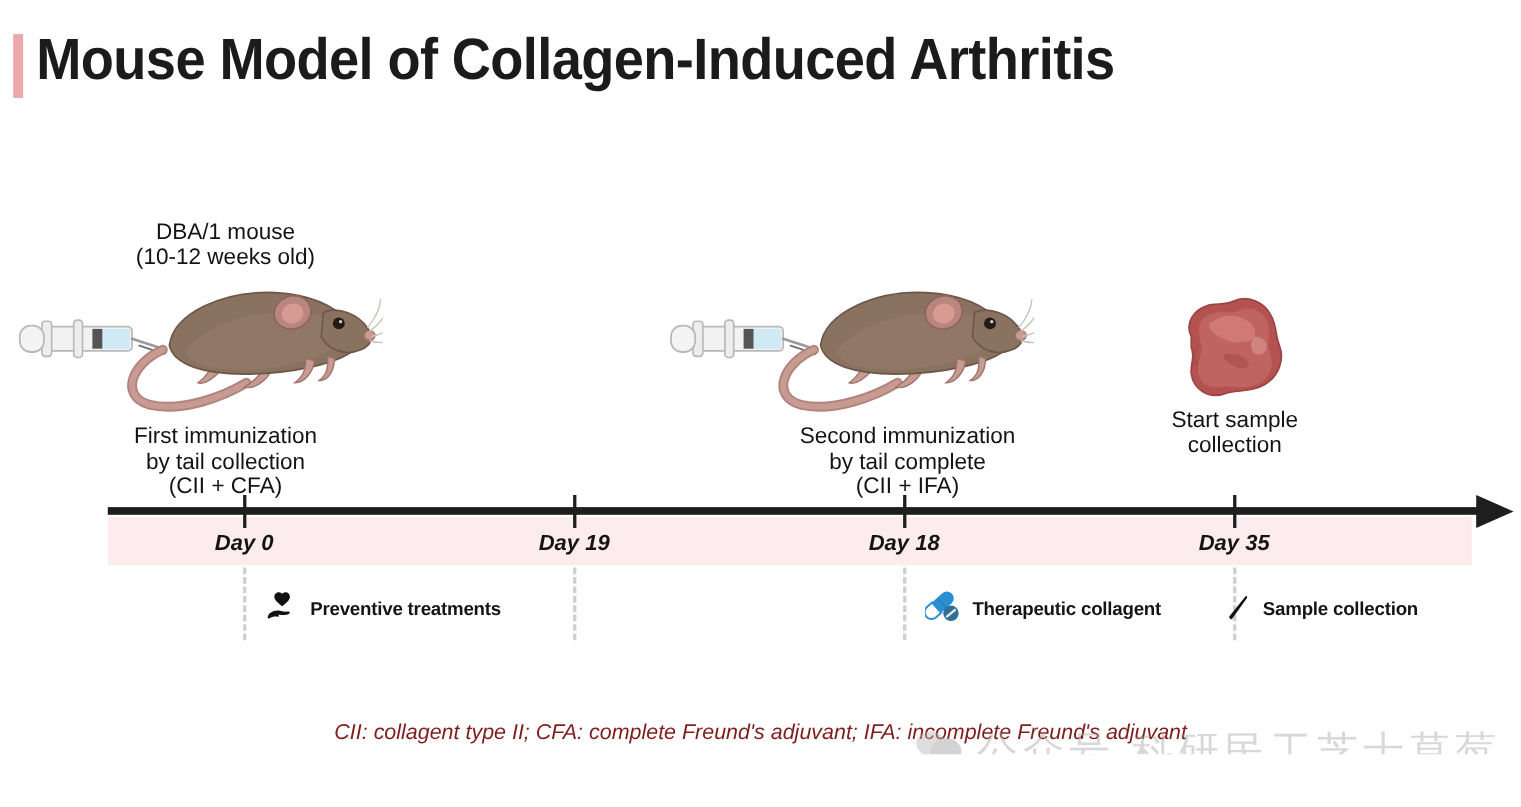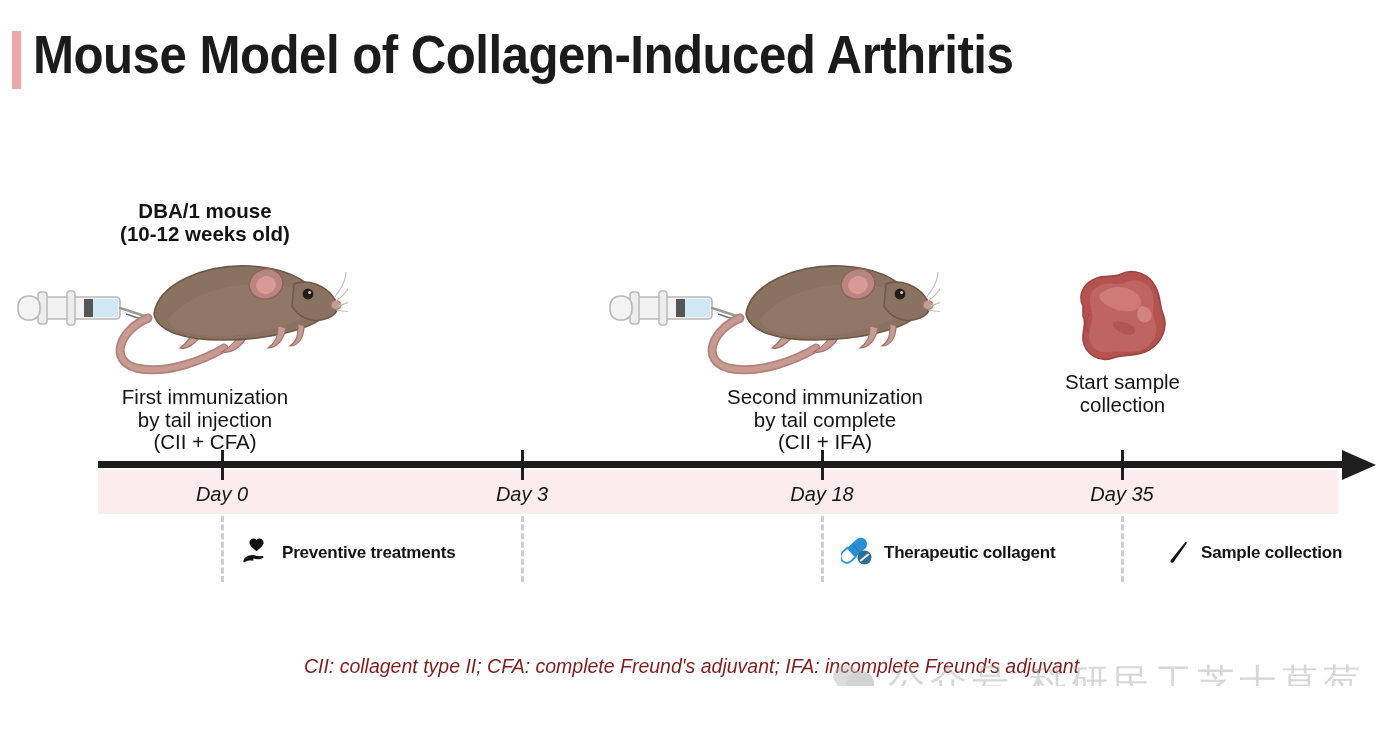--- a/index.html
+++ b/index.html
@@ -92,21 +92,21 @@
     position: absolute;
     width: 3px;
     height: 30px;
     background: #1e1e1e;
     top: 450px;
   }
   .day-label {
     position: absolute;
     top: 483px;
     font-size: 20px;
-    font-weight: normal;
+    font-weight: bold;
     font-style: italic;
     color: #141414;
     transform: translateX(-50%);
     white-space: nowrap;
   }
   .guide {
     position: absolute;
     top: 516px;
     width: 0;
     border-left: 3px dashed #cfcfcf;
@@ -161,21 +161,21 @@
   }
 </style>
 </head>
 <body>
 
 <div id="canvas">
 
   <div id="title-accent"></div>
   <div id="page-title">Mouse Model of Collagen-Induced Arthritis</div>
 
-  <div class="step-top-caption" style="left:60px; top:200px; width:290px;font-weight:bold;">DBA/1 mouse
+  <div class="step-top-caption" style="left:60px; top:200px; width:290px;">DBA/1 mouse
 (10-12 weeks old)</div>
 
   <div id="mouse1-wrap">
     <svg width="340" height="130" viewBox="0 0 340 130">
 
       <g>
         <line x1="118" y1="66" x2="142" y2="74" stroke="#6f6f6f" stroke-width="1.6"></line>
         <rect x="36" y="49" width="76" height="22" rx="4" fill="#f2f2f2" stroke="#b9b9b9" stroke-width="1.6"></rect>
         <rect x="84" y="51" width="26" height="18" fill="#cfe9f5" stroke="none"></rect>
         <rect x="76" y="51" width="9" height="18" fill="#555555"></rect>
@@ -214,21 +214,21 @@
       <g stroke="#c9c0b8" stroke-width="1.2" fill="none">
         <path d="M326 50 C 334 40, 338 32, 338 24"></path>
         <path d="M328 53 C 338 46, 342 40, 344 32"></path>
         <path d="M329 58 C 340 56, 346 52, 350 46"></path>
         <path d="M328 62 C 338 64, 346 64, 352 62"></path>
       </g>
     </svg>
   </div>
 
   <div class="step-caption" style="left:60px; top:386px; width:290px;">First immunization
-by tail injection
+by tail collection
 (CII + CFA)</div>
 
   <div id="mouse2-wrap">
     <svg width="340" height="130" viewBox="0 0 340 130">
       <g>
         <line x1="118" y1="66" x2="142" y2="74" stroke="#6f6f6f" stroke-width="1.6"></line>
         <rect x="36" y="49" width="76" height="22" rx="4" fill="#f2f2f2" stroke="#b9b9b9" stroke-width="1.6"></rect>
         <rect x="84" y="51" width="26" height="18" fill="#cfe9f5" stroke="none"></rect>
         <rect x="76" y="51" width="9" height="18" fill="#555555"></rect>
         <rect x="30" y="44" width="9" height="32" rx="3" fill="#ededed" stroke="#b9b9b9" stroke-width="1.5"></rect>
@@ -291,21 +291,21 @@
   <div id="band"></div>
   <div id="axis-line"></div>
   <div id="axis-arrow"></div>
 
   <div class="tick" style="left:221px;"></div>
   <div class="tick" style="left:521px;"></div>
   <div class="tick" style="left:821px;"></div>
   <div class="tick" style="left:1121px;"></div>
 
   <div class="day-label" style="left:222px;">Day 0</div>
-  <div class="day-label" style="left:522px;">Day 3</div>
+  <div class="day-label" style="left:522px;">Day 19</div>
   <div class="day-label" style="left:822px;">Day 18</div>
   <div class="day-label" style="left:1122px;">Day 35</div>
 
   <div class="guide" style="left:221px;"></div>
   <div class="guide" style="left:521px;"></div>
   <div class="guide" style="left:821px;"></div>
   <div class="guide" style="left:1121px;"></div>
 
   <div class="legend-item" style="left:241px;">
     <span class="legend-icon">
@@ -332,21 +332,21 @@
           <path d="M8.75 6 H 2.5 A 6.25 6.25 0 0 0 2.5 18.5 H 8.75 Z" fill="#ffffff" stroke="#2b8fd4" stroke-width="1.8"></path>
           <line x1="15" y1="6" x2="15" y2="18.5" stroke="#1c6fa8" stroke-width="1.2" opacity="0.5"></line>
         </g>
         <circle cx="23.5" cy="21.5" r="7" fill="#2f6f96"></circle>
         <line x1="19.2" y1="25" x2="27.8" y2="18" stroke="#e8eef2" stroke-width="2"></line>
       </svg>
     </span>
     <span class="legend-label">Therapeutic collagent</span>
   </div>
 
-  <div class="legend-item" style="left:1164px;">
+  <div class="legend-item" style="left:1111px;">
     <span class="legend-icon">
       <svg width="28" height="30" viewBox="0 0 28 30">
         <path d="M6.5 24.5 L 21 6.5 C 22 5.2, 23.4 6.2, 22.6 7.6 L 9.2 26.4
                  C 8.4 27.6, 6.2 26.2, 6.5 24.5 Z" fill="#111111"></path>
       </svg>
     </span>
     <span class="legend-label">Sample collection</span>
   </div>
 
   <div id="footnote">CII: collagent type II; CFA: complete Freund's adjuvant; IFA: incomplete Freund's adjuvant</div>

